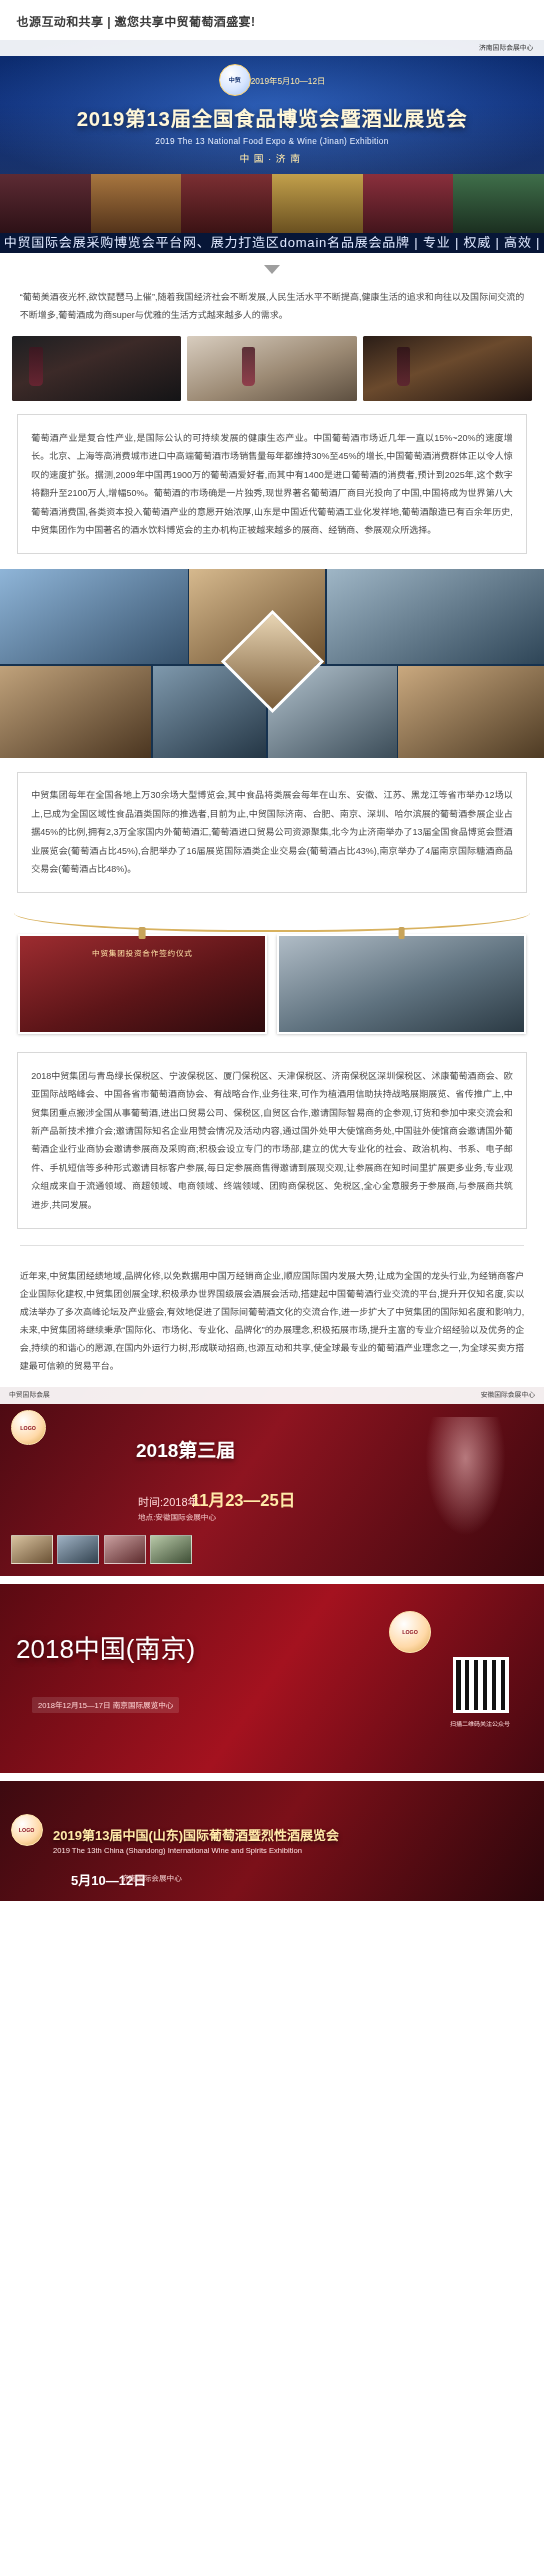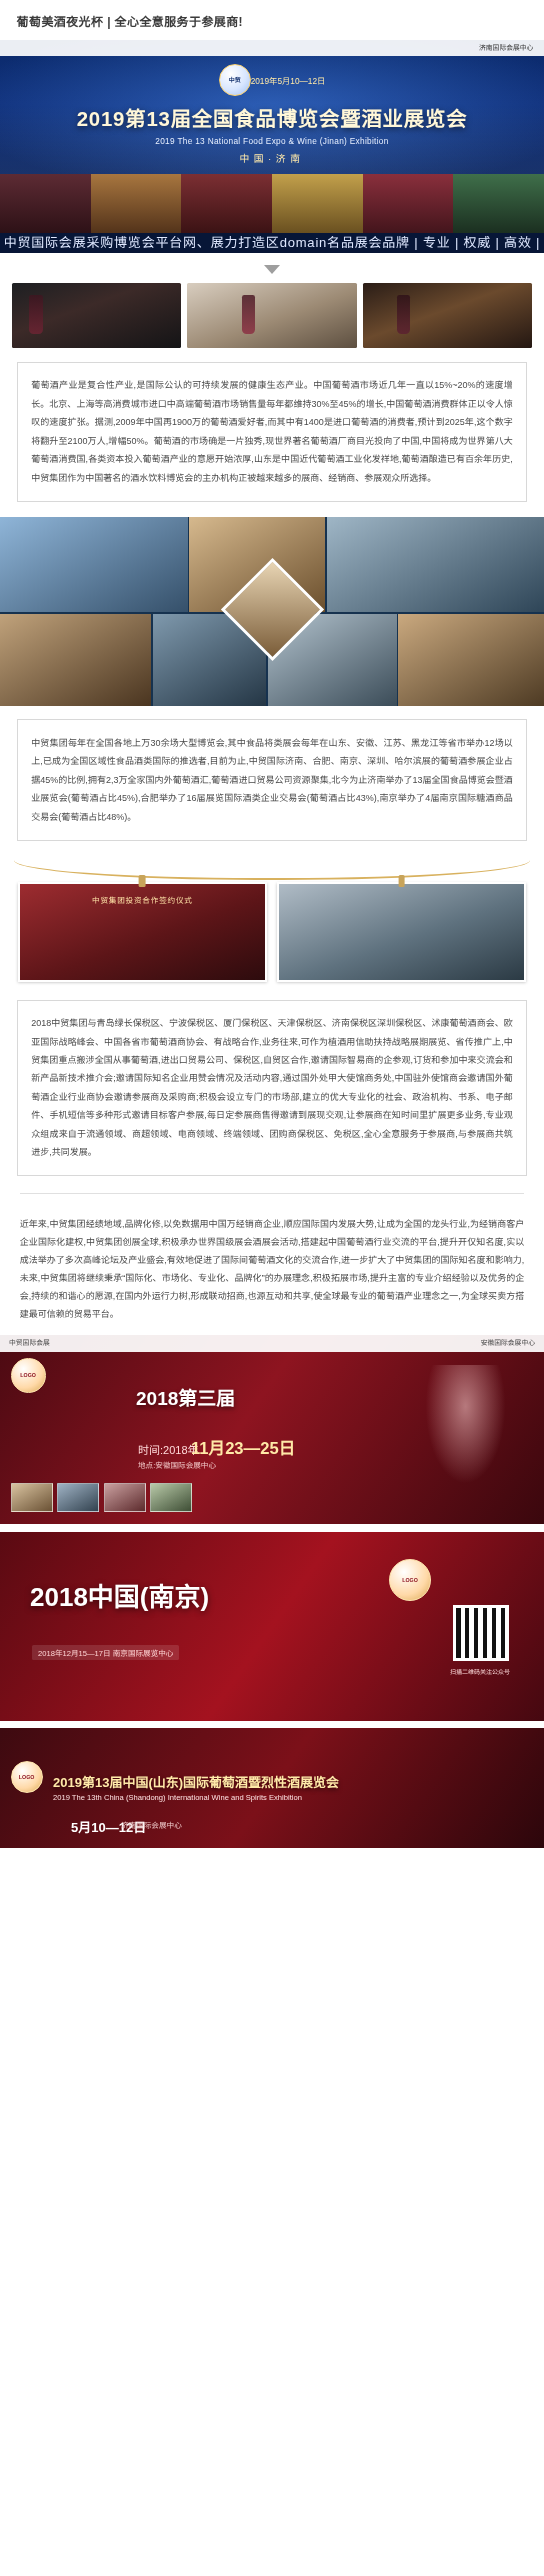--- a/index.html
+++ b/index.html
@@ -300,21 +300,21 @@
   .th1{background:linear-gradient(150deg,#d9c3a0,#6a5134);}
   .th2{background:linear-gradient(150deg,#9fb2c4,#32424f);}
   .th3{background:linear-gradient(150deg,#caa0a0,#5c2a2c);}
   .th4{background:linear-gradient(150deg,#b8c9a8,#3e4e35);}
   .ad1 .glass {
     position:absolute; right:33px; top:30px; width:91px; height:129px;
     background:radial-gradient(ellipse at 50% 32%, rgba(255,210,210,.55), rgba(120,10,20,0) 62%);
   }
 
   .ad2 .a2-year {
-    position:absolute; left:30px; top:44px; font-size:26px; font-weight:bold; color:#fff;
+    position:absolute; left:16px; top:44px; font-size:26px; font-weight:normal; color:#fff;
     text-shadow:0 1.5px 6px rgba(0,0,0,.55);
   }
   .ad2 .a2-line {
     position:absolute; left:30px; top:79px; font-size:19px; font-weight:bold; color:#ffe9a8;
     text-shadow:0 1.5px 6px rgba(0,0,0,.55);
   }
   .ad2 .a2-date {
     position:absolute; left:32px; top:113px; font-size:7.6px; color:#ffd4d4;
     background:rgba(255,255,255,0.12); padding:2.3px 6px; border-radius:1.5px;
   }
@@ -360,21 +360,21 @@
     border:1.5px solid #ffe7b0; color:#8d1220; font-size:5.3px; font-weight:bold;
     display:flex;align-items:center;justify-content:center;text-align:center;
   }
   .spacer { height:10.6px; }
 </style>
 </head>
 <body>
 
 <div class="page">
 
-  <div class="top-title">葡萄美酒夜光杯 | 全心全意服务于参展商!</div>
+  <div class="top-title">也源互动和共享 | 邀您共享中贸葡萄酒盛宴!</div>
 
   <div class="hero">
     <div class="glow"></div>
     <div class="topbar">济南国际会展中心</div>
     <div class="logo-row">
       <div class="logo-badge">中贸</div>
       <div style="font-size:8.3px;color:#ffe9a8;">2019年5月10—12日</div>
     </div>
     <h1>2019第13届全国食品博览会暨酒业展览会</h1>
     <div class="h1-en">2019 The 13 National Food Expo &amp; Wine (Jinan) Exhibition</div>
@@ -388,20 +388,21 @@
       <div class="ps5"></div>
       <div class="ps6"></div>
     </div>
     <div class="bottombar">中贸国际会展采购博览会平台网、展力打造区domain名品展会品牌 | 专业 | 权威 | 高效 | 品质</div>
   </div>
 
   <div class="arrow-wrap">
     <span class="arrow-dn"></span>
   </div>
 
+  <div class="intro">“葡萄美酒夜光杯,欲饮琵琶马上催”,随着我国经济社会不断发展,人民生活水平不断提高,健康生活的追求和向往以及国际间交流的不断增多,葡萄酒成为商super与优雅的生活方式越来越多人的需求。</div>
 
   <div class="photo-row">
     <div class="cell pc1"></div>
     <div class="cell pc2"></div>
     <div class="cell pc3"></div>
   </div>
 
   <div class="boxed">葡萄酒产业是复合性产业,是国际公认的可持续发展的健康生态产业。中国葡萄酒市场近几年一直以15%~20%的速度增长。北京、上海等高消费城市进口中高端葡萄酒市场销售量每年都维持30%至45%的增长,中国葡萄酒消费群体正以令人惊叹的速度扩张。据测,2009年中国再1900万的葡萄酒爱好者,而其中有1400是进口葡萄酒的消费者,预计到2025年,这个数字将翻升至2100万人,增幅50%。葡萄酒的市场确是一片独秀,现世界著名葡萄酒厂商目光投向了中国,中国将成为世界第八大葡萄酒消费国,各类资本投入葡萄酒产业的意愿开始浓厚,山东是中国近代葡萄酒工业化发祥地,葡萄酒酿造已有百余年历史,中贸集团作为中国著名的酒水饮料博览会的主办机构正被越来越多的展商、经销商、参展观众所选择。</div>
 
   <div class="collage">

